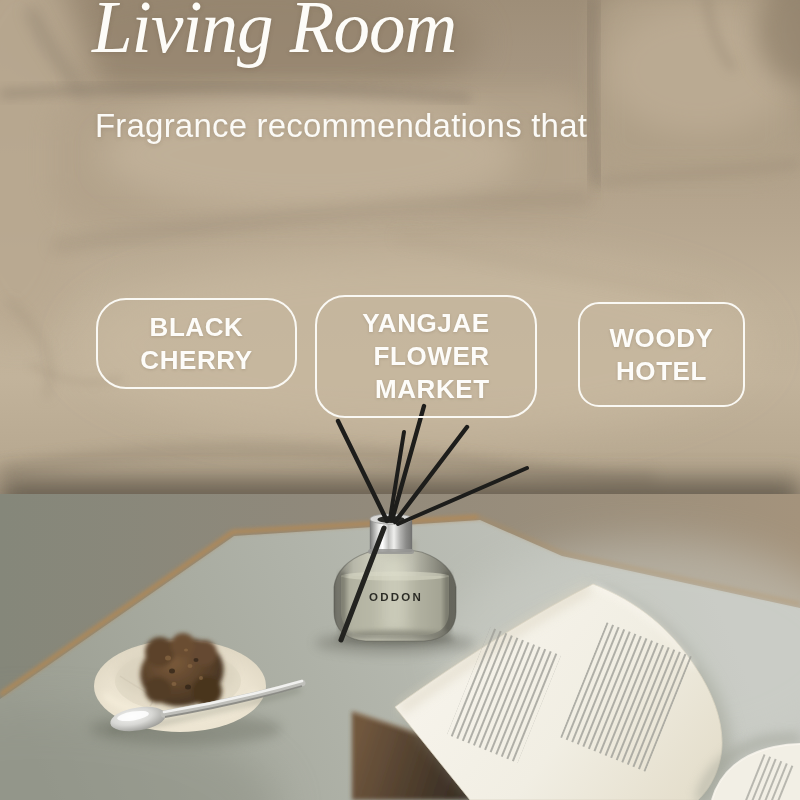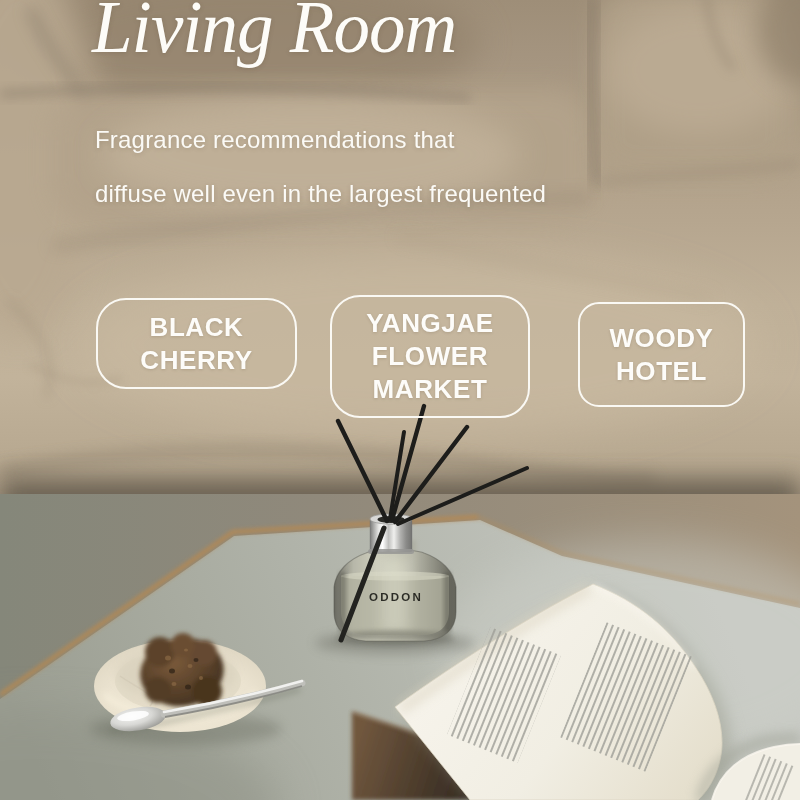--- a/index.html
+++ b/index.html
@@ -4,30 +4,30 @@
 <style>
   html,body{margin:0;padding:0;background:#222;}
   .stage{position:relative;width:800px;height:800px;overflow:hidden;
          font-family:"Liberation Sans",sans-serif;}
   .stage svg{position:absolute;left:0;top:0;}
   .overlay{position:absolute;left:0;top:0;width:800px;height:800px;}
   .title{position:absolute;left:92px;top:-15px;
          font-family:"Liberation Serif",serif;font-style:italic;font-weight:400;
          font-size:73px;line-height:86px;color:#fdfcf8;letter-spacing:-1px;
          text-shadow:0 1px 4px rgba(90,75,55,.25);white-space:nowrap;}
-  .desc{position:absolute;left:95px;top:113px;color:#fbfaf6;font-size:24px;
+  .desc{position:absolute;left:95px;top:99px;color:#fbfaf6;font-size:33px;
         line-height:54px;letter-spacing:.2px;white-space:nowrap;
         text-shadow:0 1px 4px rgba(90,75,55,.22);}
   .tag{position:absolute;box-sizing:border-box;display:flex;align-items:center;
        justify-content:center;text-align:center;border:2.5px solid rgba(252,251,247,.97);
        border-radius:30px;color:#fdfcf9;font-weight:700;font-size:26px;line-height:33px;
        letter-spacing:.6px;white-space:pre-line;cursor:pointer;
        text-shadow:0 1px 3px rgba(90,75,55,.2);background:transparent;}
   #tag1{left:96px;top:298px;width:201px;height:91px;}
-  #tag2{left:330px;top:295px;width:200px;height:123px;}
+  #tag2{left:315px;top:295px;width:222px;height:123px;text-align:right;}
   #tag3{left:578px;top:302px;width:167px;height:105px;border-radius:21px;}
 </style>
 </head>
 <body>
 
 <div class="stage">
 
   <svg width="800" height="800" viewBox="0 0 800 800">
     <defs>
       <filter id="f2" x="-40%" y="-40%" width="180%" height="180%">
@@ -246,21 +246,20 @@
         <line x1="384" y1="528" x2="341" y2="640" stroke-width="5" stroke="#232320"></line>
       </g>
     </g>
   </svg>
 
   <div class="overlay">
     <div class="title">Living Room</div>
 
     <div class="desc">
       <div>Fragrance recommendations that</div>
-      <div>diffuse well even in the largest frequented</div>
     </div>
 
     <div>
       <div class="tag" id="tag1">BLACK
 CHERRY</div>
       <div class="tag" id="tag2">YANGJAE
 FLOWER
 MARKET</div>
       <div class="tag" id="tag3">WOODY
 HOTEL</div>

